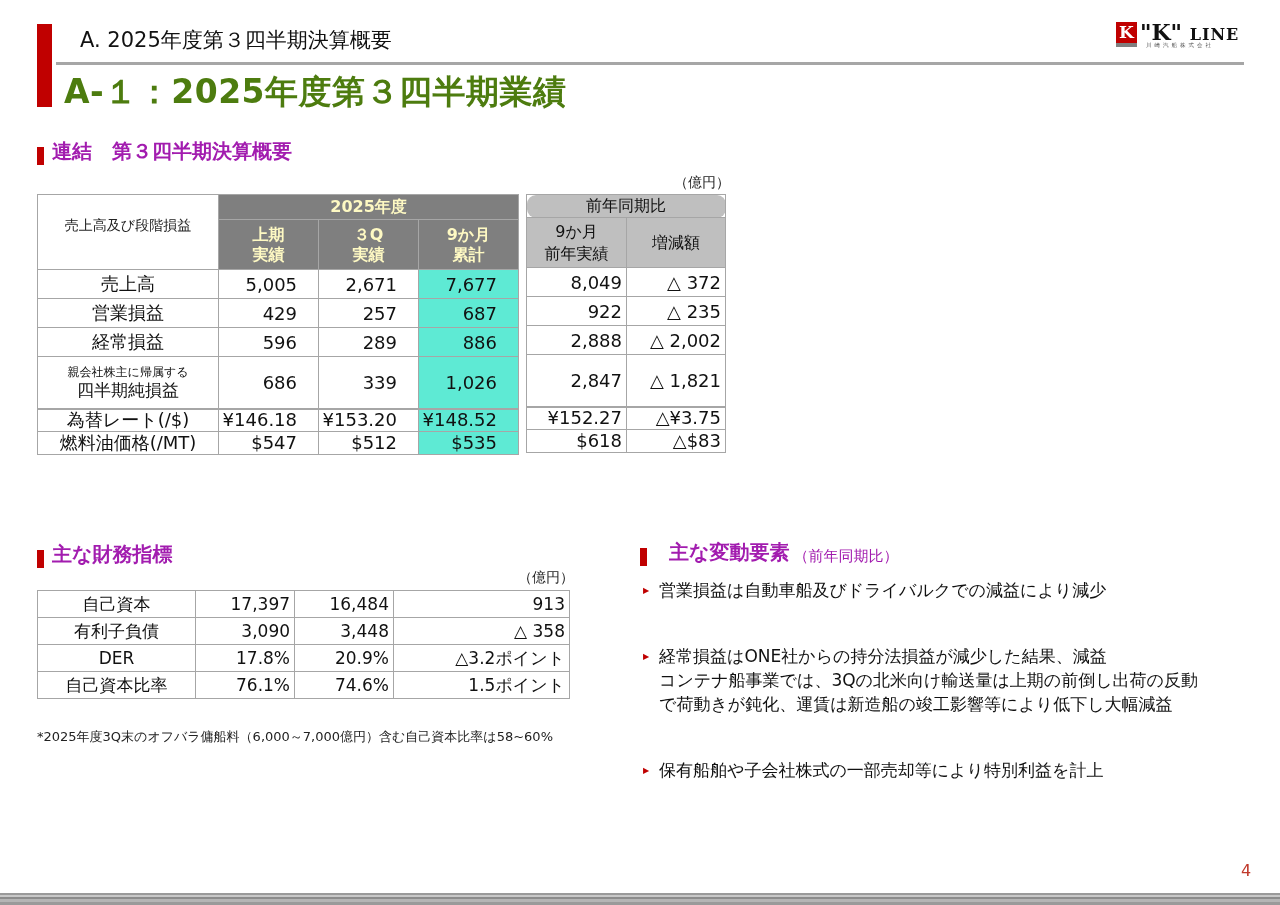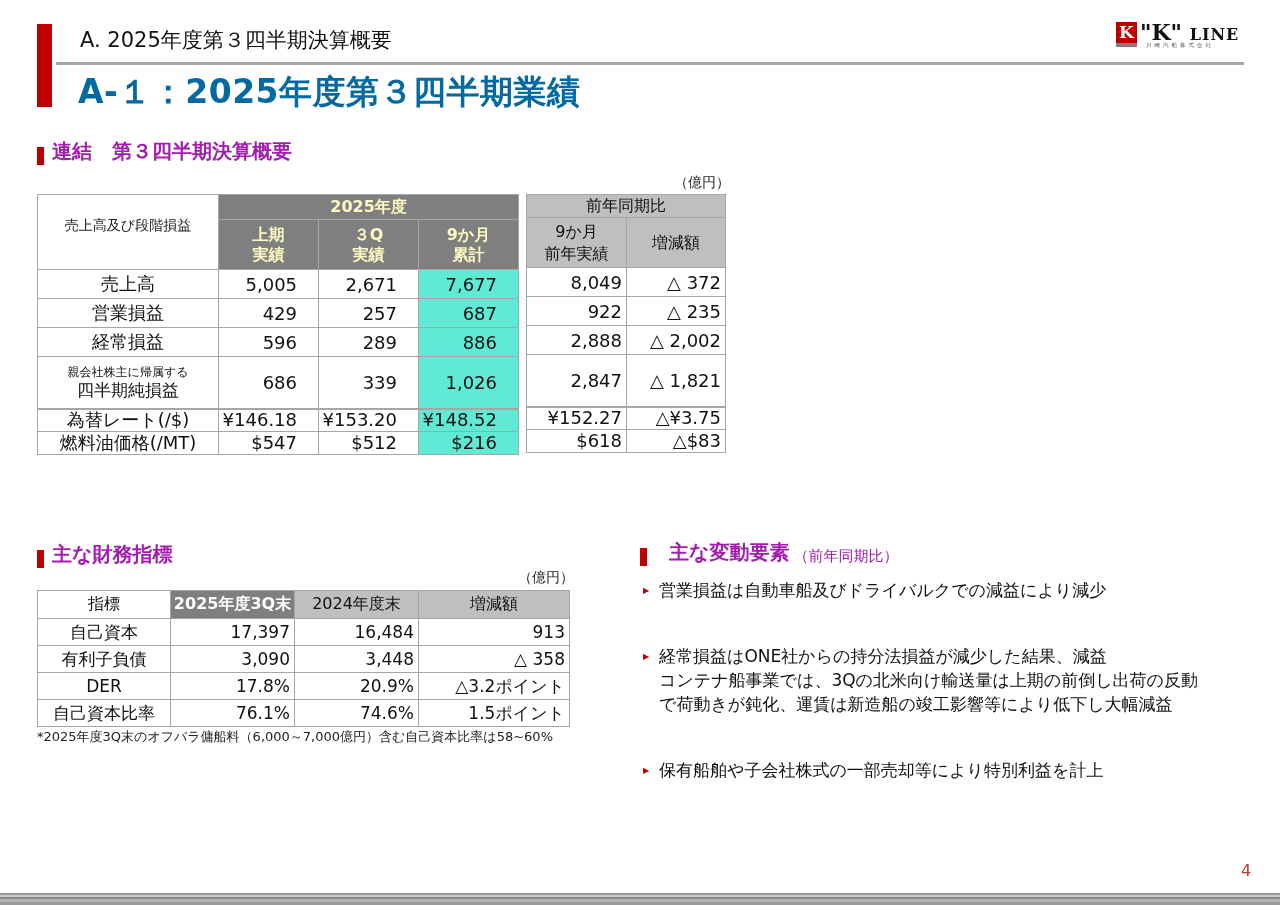--- a/index.html
+++ b/index.html
@@ -2,21 +2,21 @@
 <html><head>
 <meta charset="utf-8">
 <style>
   * { box-sizing: border-box; margin: 0; padding: 0; }
   html, body { width: 1280px; height: 905px; background: #ffffff; overflow: hidden; }
   body { position: relative; font-family: "DejaVu Sans", "Liberation Sans", sans-serif; color: #111; }
 
   .red-bar-left { position: absolute; left: 37px; top: 24px; width: 15px; height: 83px; background: #c00000; }
   .section-title { position: absolute; left: 80px; top: 26px; font-size: 21px; color: #111; letter-spacing: 0px; }
   .title-rule { position: absolute; left: 56px; top: 62px; width: 1188px; height: 3px; background: #a6a6a6; }
-  .page-title { position: absolute; left: 78px; top: 70px; font-size: 33px; font-weight: bold; color: #0369a1; letter-spacing: 0.5px; }
+  .page-title { position: absolute; left: 64px; top: 70px; font-size: 33px; font-weight: bold; color: #4d7c0f; letter-spacing: 0.5px; }
 
   .logo { position: absolute; left: 1116px; top: 20px; width: 130px; height: 30px; }
   .logo-box { position: absolute; left: 0; top: 2px; width: 21px; height: 21px; background: #c00000; color: #fff; font-family: "DejaVu Serif", serif; font-weight: bold; font-size: 17px; line-height: 21px; text-align: center; }
   .logo-box-under { position: absolute; left: 0; top: 23px; width: 21px; height: 4px; background: #7f7f7f; }
   .logo-text { position: absolute; left: 24px; top: -1px; font-family: "DejaVu Serif", serif; font-weight: bold; font-size: 22px; color: #111; letter-spacing: 0px; white-space: nowrap; }
   .logo-text .sm { font-size: 16px; letter-spacing: 1px; }
   .logo-sub { position: absolute; left: 30px; top: 22px; font-size: 5.5px; color: #555; letter-spacing: 3px; white-space: nowrap; }
 
   .sub-heading { position: absolute; font-size: 20px; font-weight: bold; color: #a21caf; display: flex; align-items: flex-end; }
   .sub-heading .mark { display: inline-block; width: 7px; height: 18px; background: #c00000; margin-right: 8px; }
@@ -36,21 +36,21 @@
   #t1 td.label { text-align: center; padding: 0; }
   #t1 td.pink { background: #5eead4; }
   #t1 tr.tall td { height: 52px; }
   #t1 tr.sm td { height: 23px; line-height: 20px; }
   #t1 tr.sep td { border-top: 2px solid #a6a6a6; }
   .small-label { font-size: 12px; display: block; line-height: 16px; }
   .big-label { font-size: 17px; display: block; line-height: 20px; }
 
   #t2 { left: 526px; top: 194px; width: 200px; }
   #t2 th { background: #bfbfbf; color: #111; font-weight: normal; font-size: 16px; line-height: 22px; }
-  #t2 th.top { height: 20px; }
+  #t2 th.top { height: 20px; border-radius: 9px; }
   #t2 th.sub { height: 50px; }
   #t2 td { height: 29px; text-align: right; padding-right: 4px; }
   #t2 tr.tall td { height: 52px; }
   #t2 tr.sm td { height: 23px; line-height: 20px; padding-left: 8px; }
   #t2 tr.sep td { border-top: 2px solid #a6a6a6; }
 
   
   #t3 { left: 37px; top: 590px; width: 533px; font-size: 17px; }
   #t3 th { height: 28px; font-weight: normal; font-size: 16px; }
   #t3 th.c0 { background: #fff; width: 133px; }
@@ -136,21 +136,21 @@
   <tr class="sm sep">
     <td class="label">為替レート(/$)</td>
     <td>¥146.18</td>
     <td>¥153.20</td>
     <td class="pink">¥148.52</td>
   </tr>
   <tr class="sm">
     <td class="label">燃料油価格(/MT)</td>
     <td>$547</td>
     <td>$512</td>
-    <td class="pink">$216</td>
+    <td class="pink">$535</td>
   </tr>
 </tbody>
   </table>
 
 <table id="t2">
   <tbody>
       <tr>
         <th class="top" colspan="2">前年同期比</th>
       </tr>
   <tr>
@@ -185,26 +185,20 @@
   </table>
 
 <div class="sub-heading" style="left:37px; top:541px;">
   <span class="mark"></span>
   <span>主な財務指標</span>
 </div>
 <div class="unit" style="left:518px; top:569px;">（億円）</div>
 
 <table id="t3">
   <tbody>
-      <tr>
-    <th class="c0">指標</th>
-    <th class="c1">2025年度3Q末</th>
-    <th class="c2">2024年度末</th>
-    <th class="c3">増減額</th>
-  </tr>
   <tr>
     <td class="label">自己資本</td>
     <td>17,397</td>
     <td>16,484</td>
     <td>913</td>
   </tr>
   <tr>
     <td class="label">有利子負債</td>
     <td>3,090</td>
     <td>3,448</td>

